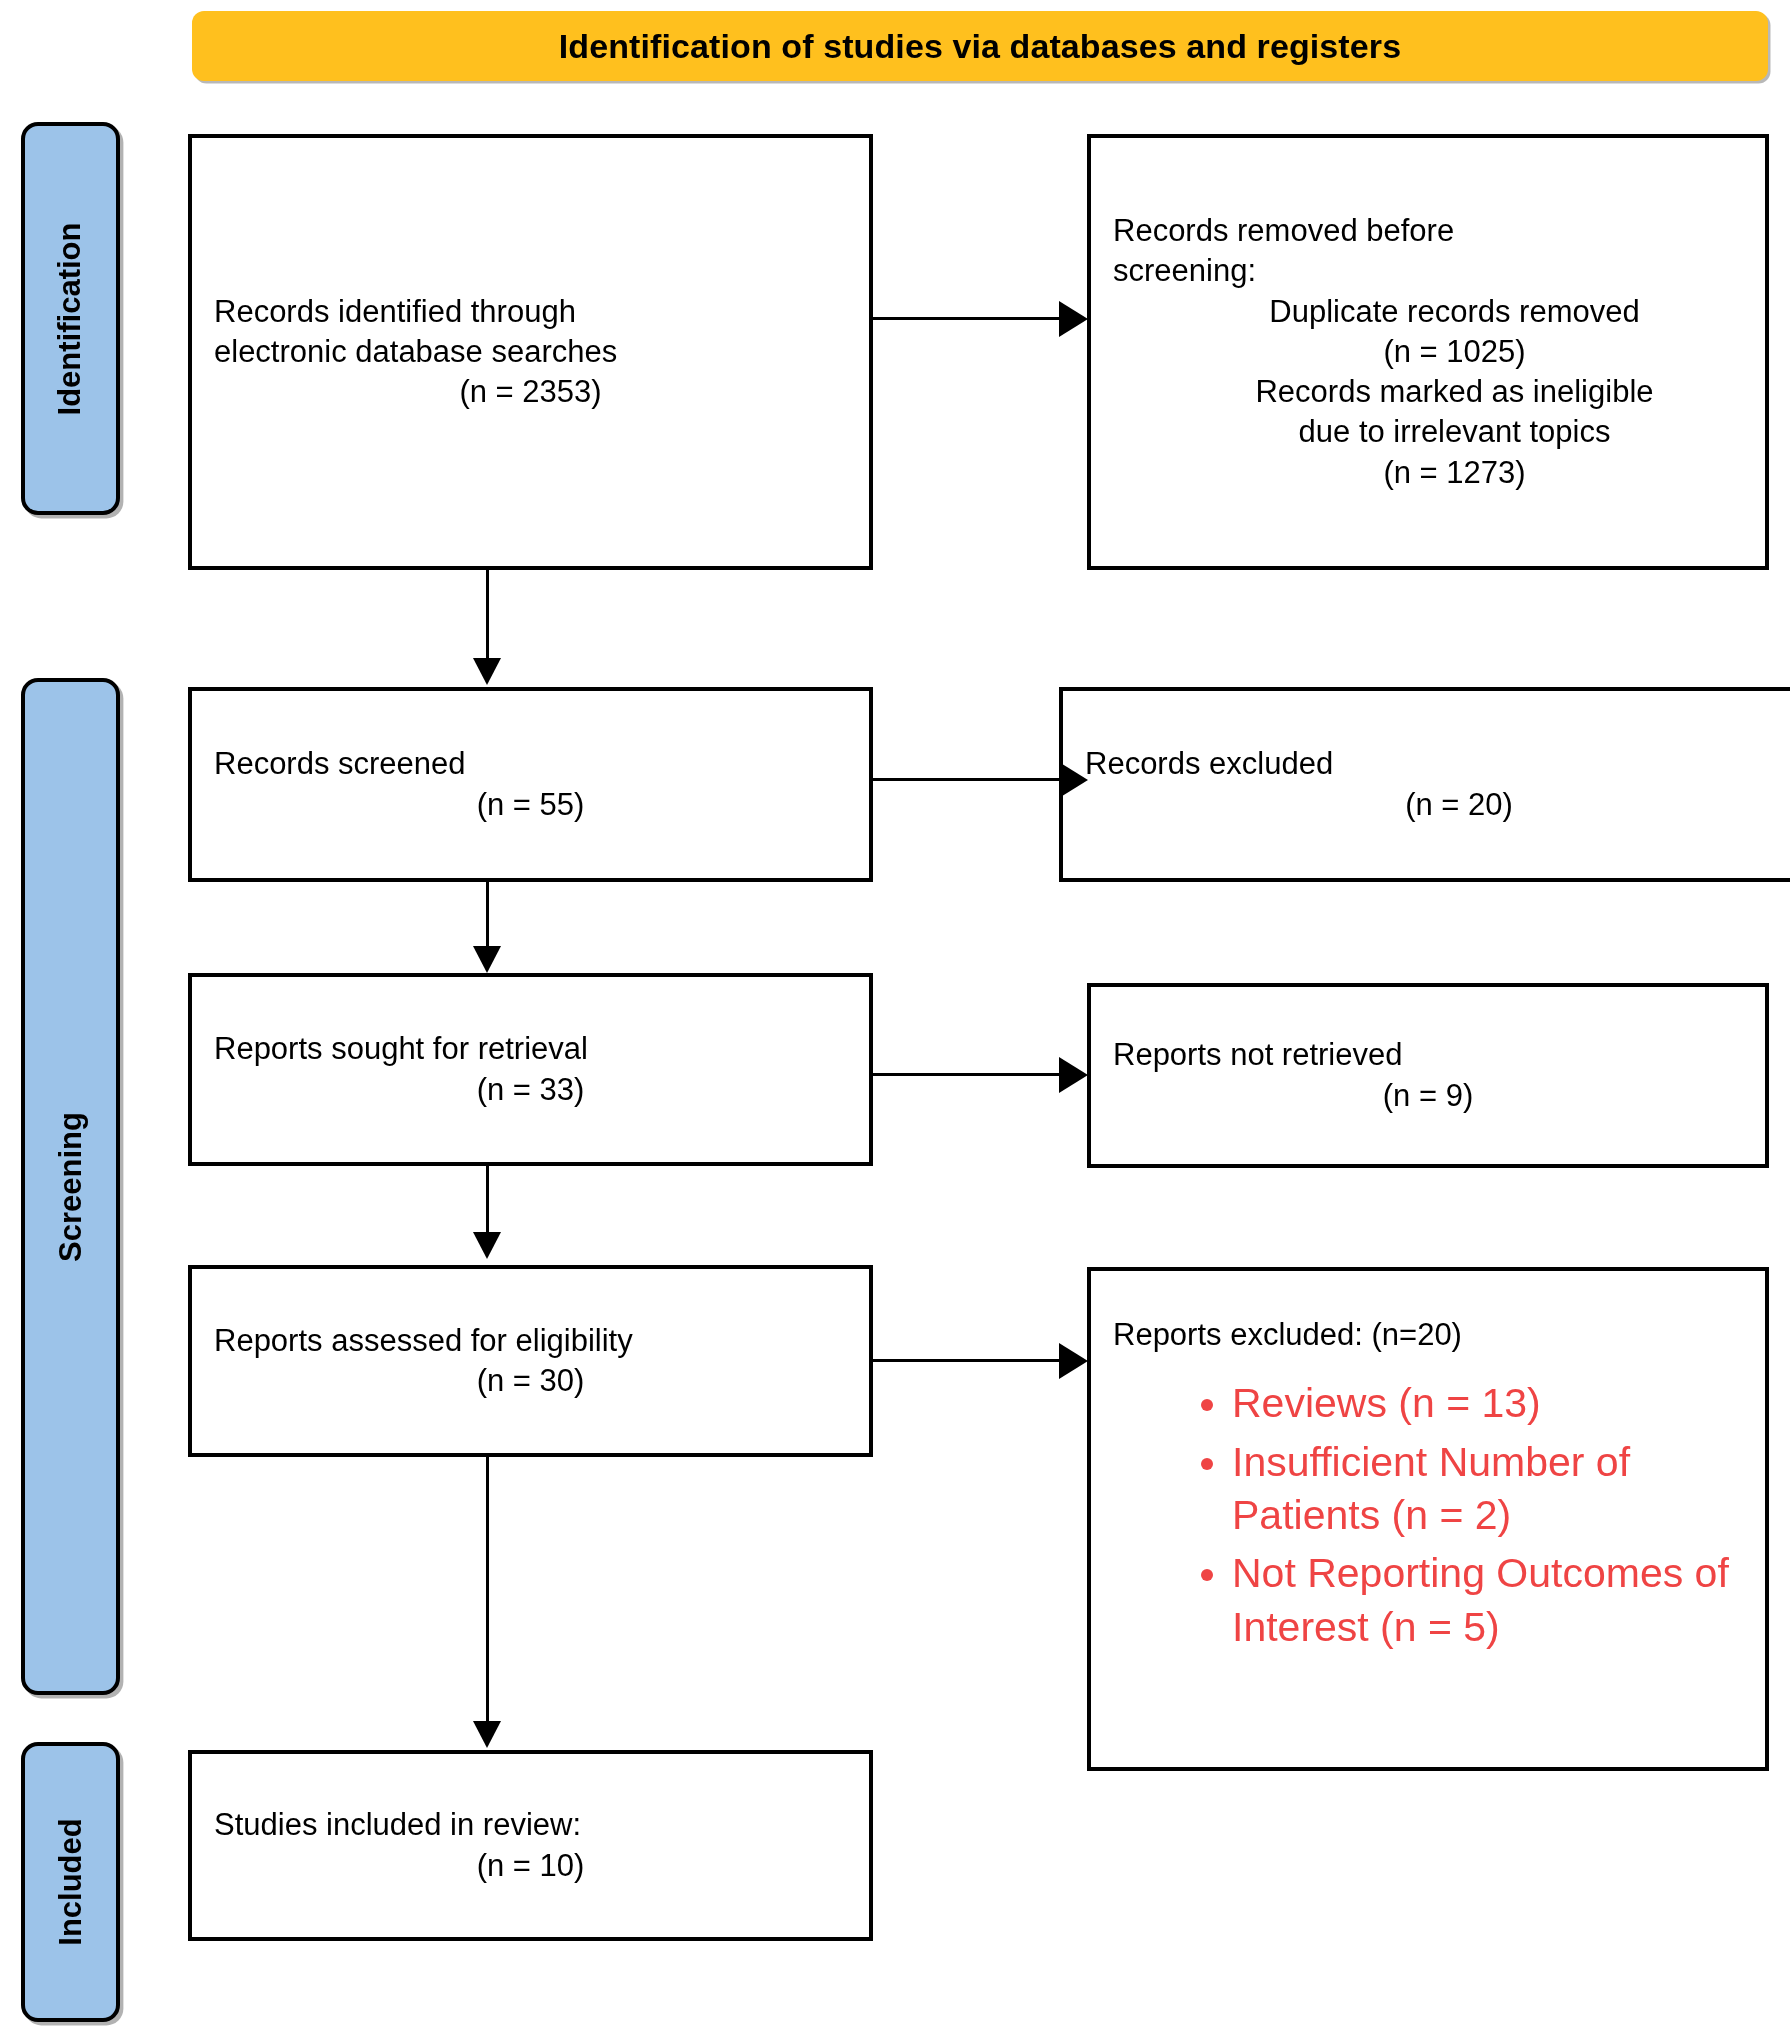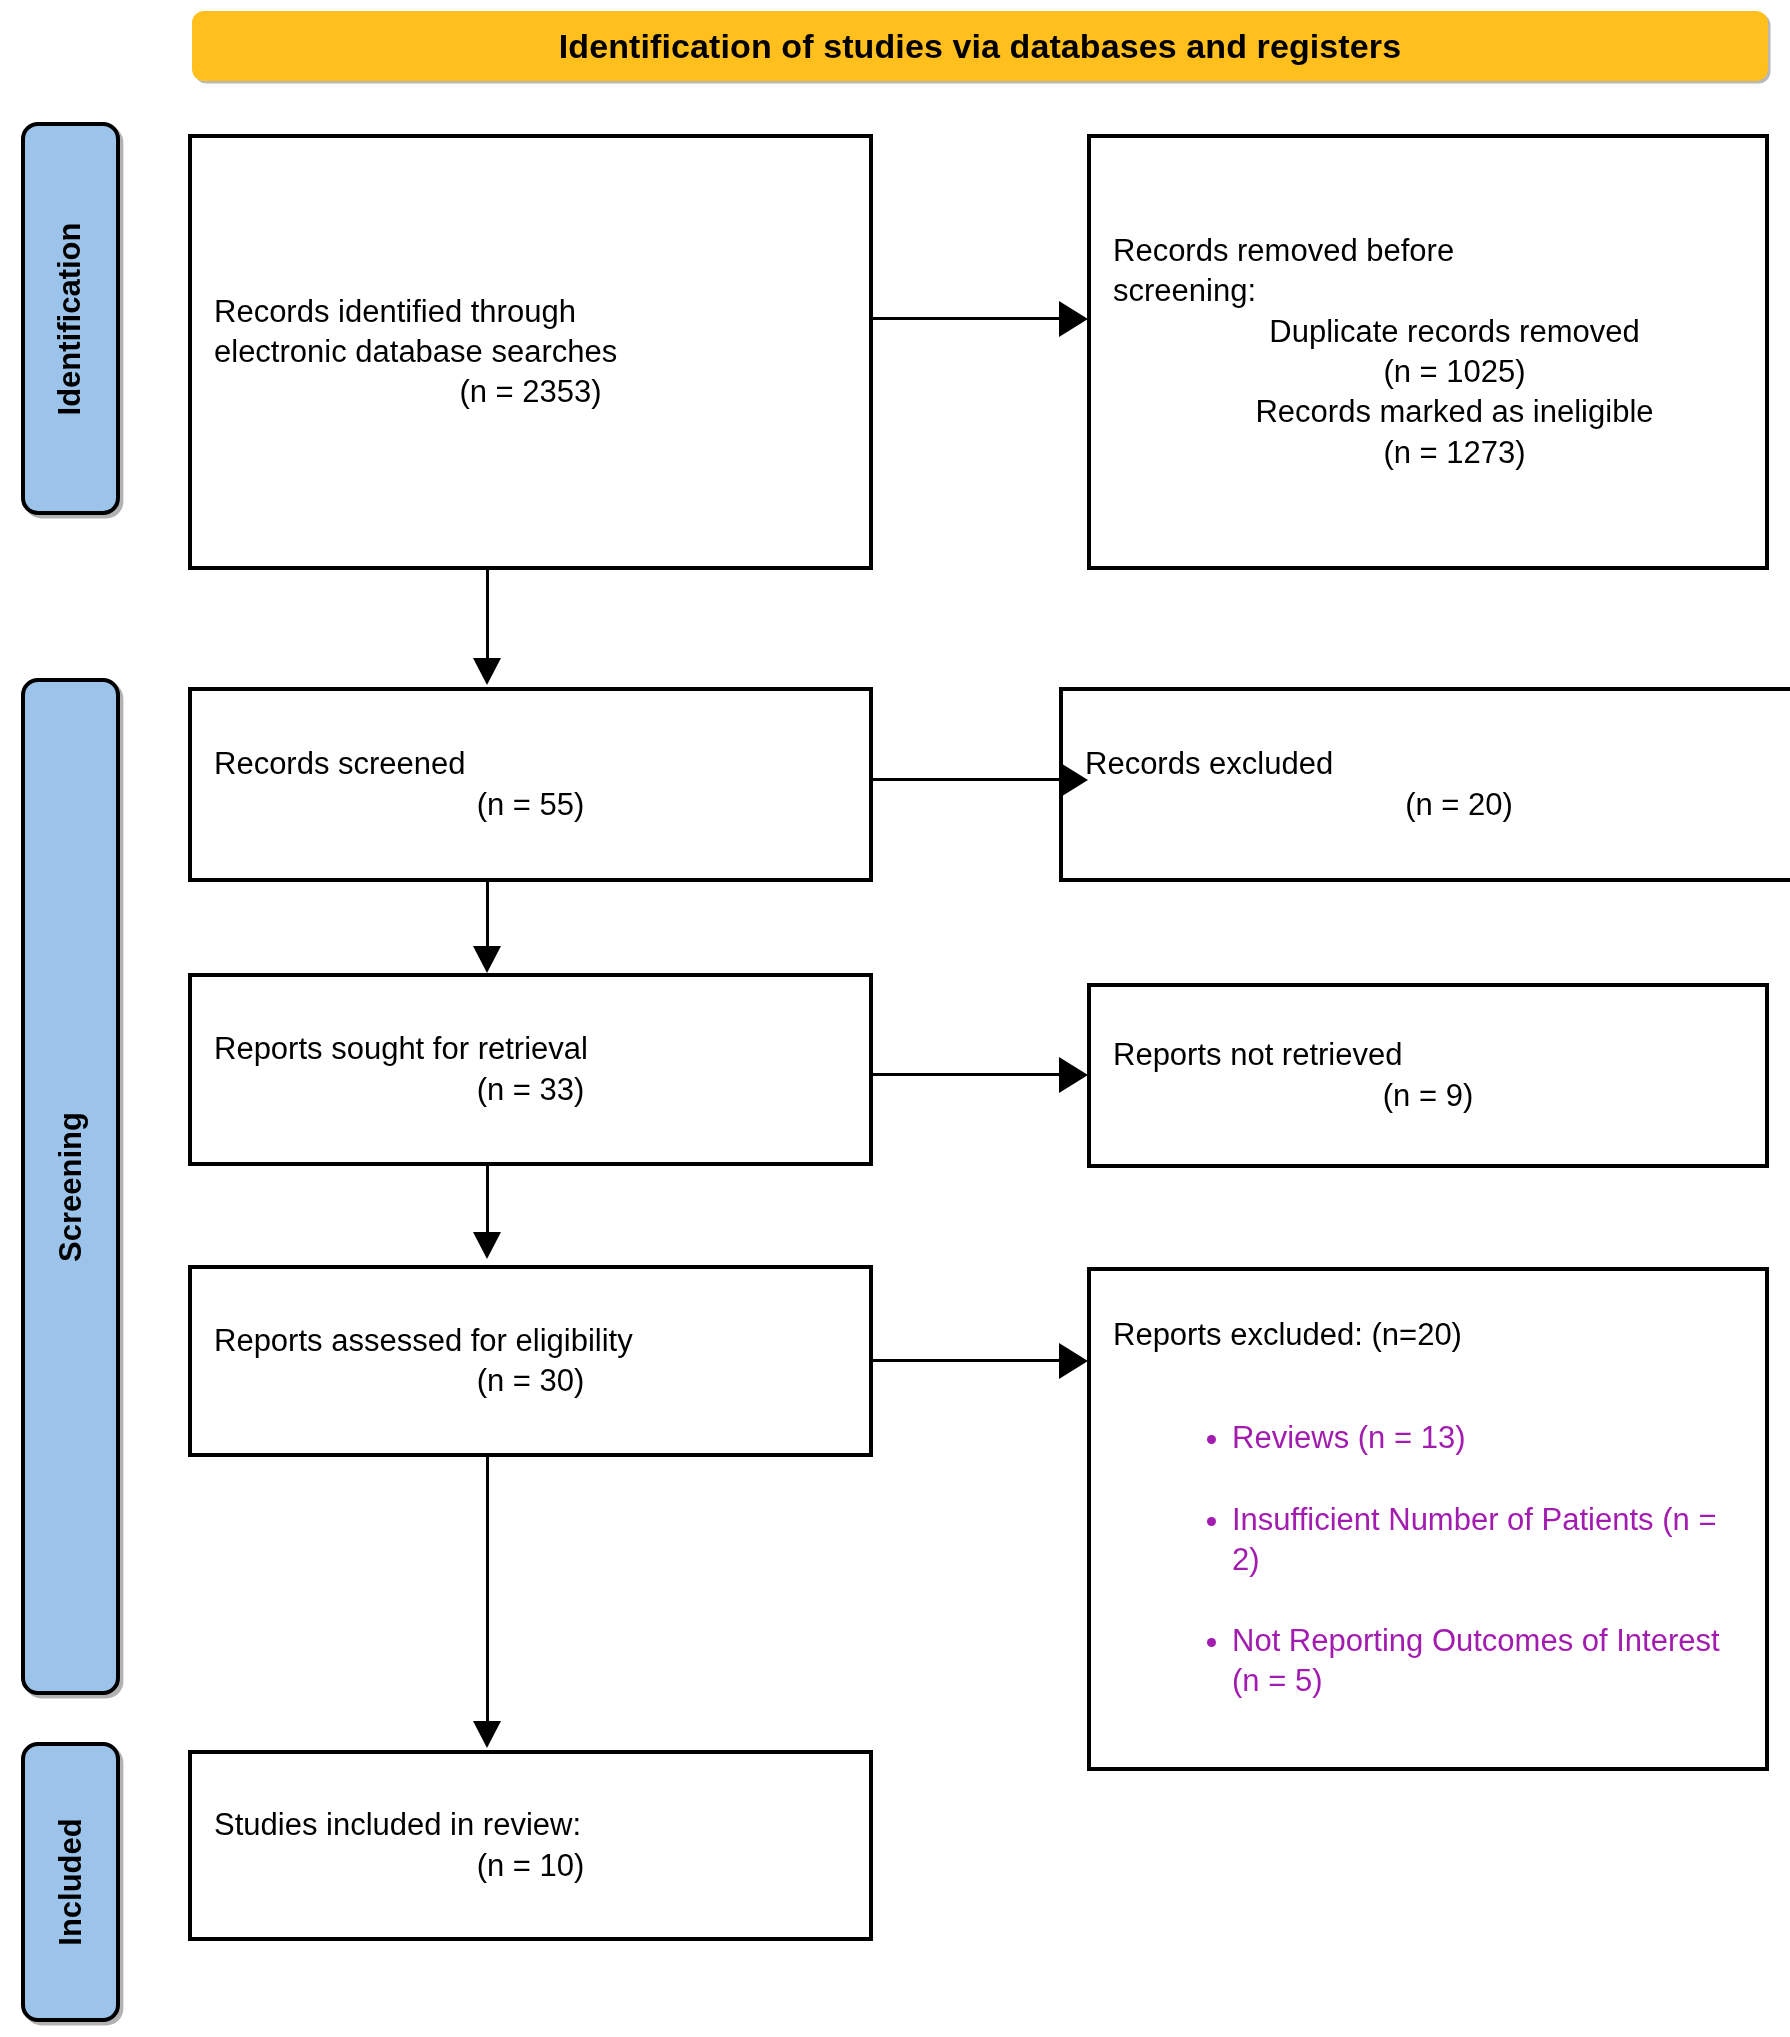--- a/index.html
+++ b/index.html
@@ -81,25 +81,24 @@
   .ctr{ text-align:center; }
   .lft{ text-align:left; }
   .indent{ padding-left:53px; }
 
   .box ul{
     margin:22px 0 0 0;
     padding-left:119px;
     list-style-type:disc;
   }
   .box ul li{
-    font-size:31px;
+    font-size:41px;
     line-height:1.30;
     margin-bottom:5.1px;
-    color:#a21caf;
-    margin-top:41px;
+    color:#ef4444;
   }
 
   
   #box-identified   { left:188px;  top:134px;  width:685px;  height:436px; }
   #box-removed      { left:1087px; top:134px;  width:682px;  height:436px; }
   #box-screened     { left:188px;  top:687px;  width:685px;  height:195px; }
   #box-rec-excluded { left:1059px; top:687px;  width:800px;  height:195px; }
   #box-sought       { left:188px;  top:973px; width:685px;  height:193px; }
   #box-not-retr     { left:1087px; top:983px; width:682px;  height:185px; }
   #box-assessed     { left:188px;  top:1265px; width:685px;  height:192px; }
@@ -159,20 +158,21 @@
     <p class="lft">electronic database searches</p>
     <p class="ctr">(n = 2353)</p>
   </div>
 
   <div class="box" id="box-removed">
     <p class="lft">Records removed before</p>
     <p class="lft">screening:</p>
     <p class="ctr indent">Duplicate records removed</p>
     <p class="ctr indent">(n = 1025)</p>
     <p class="ctr indent">Records marked as ineligible</p>
+    <p class="ctr indent">due to irrelevant topics</p>
     <p class="ctr indent">(n = 1273)</p>
   </div>
 
   <div class="conn">
     <div class="hline" style="left:873px; top:317px; width:186px;"></div>
     <div class="arrow-right" style="left:1059px; top:301px;"></div>
   </div>
 
   <div class="conn">
     <div class="vline" style="left:486px; top:570px; height:90px;"></div>

